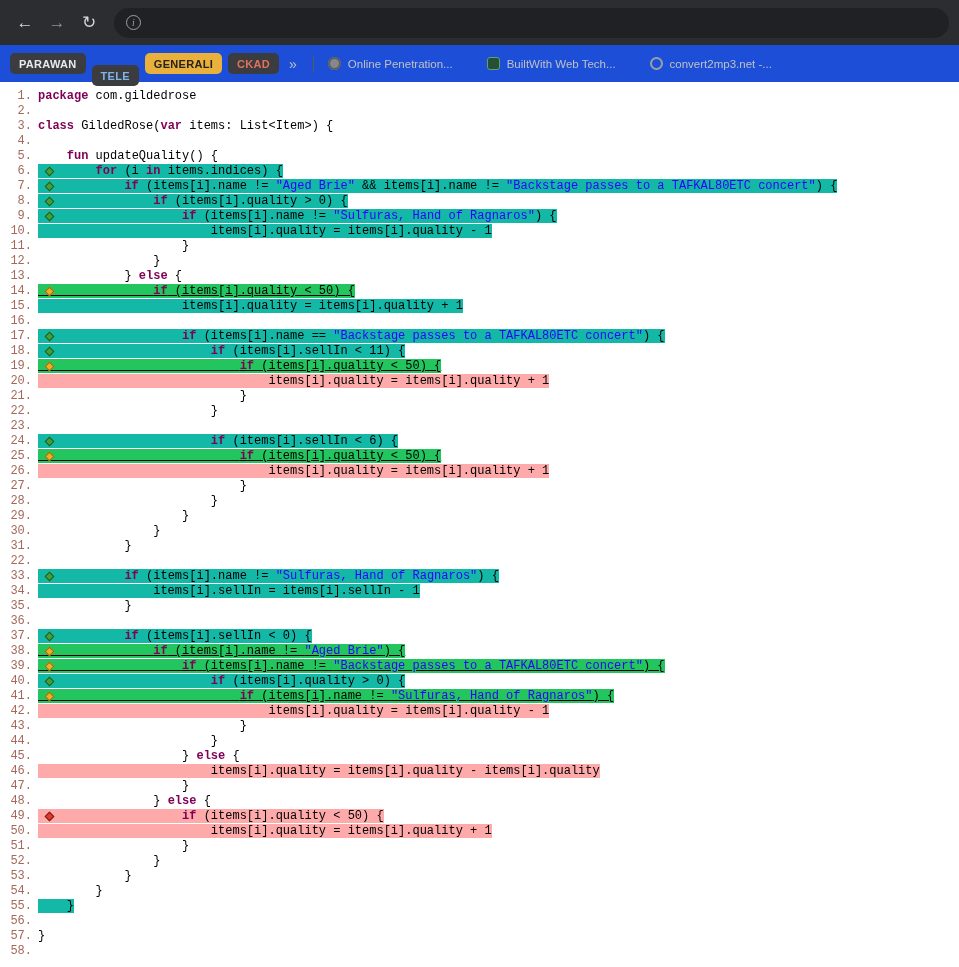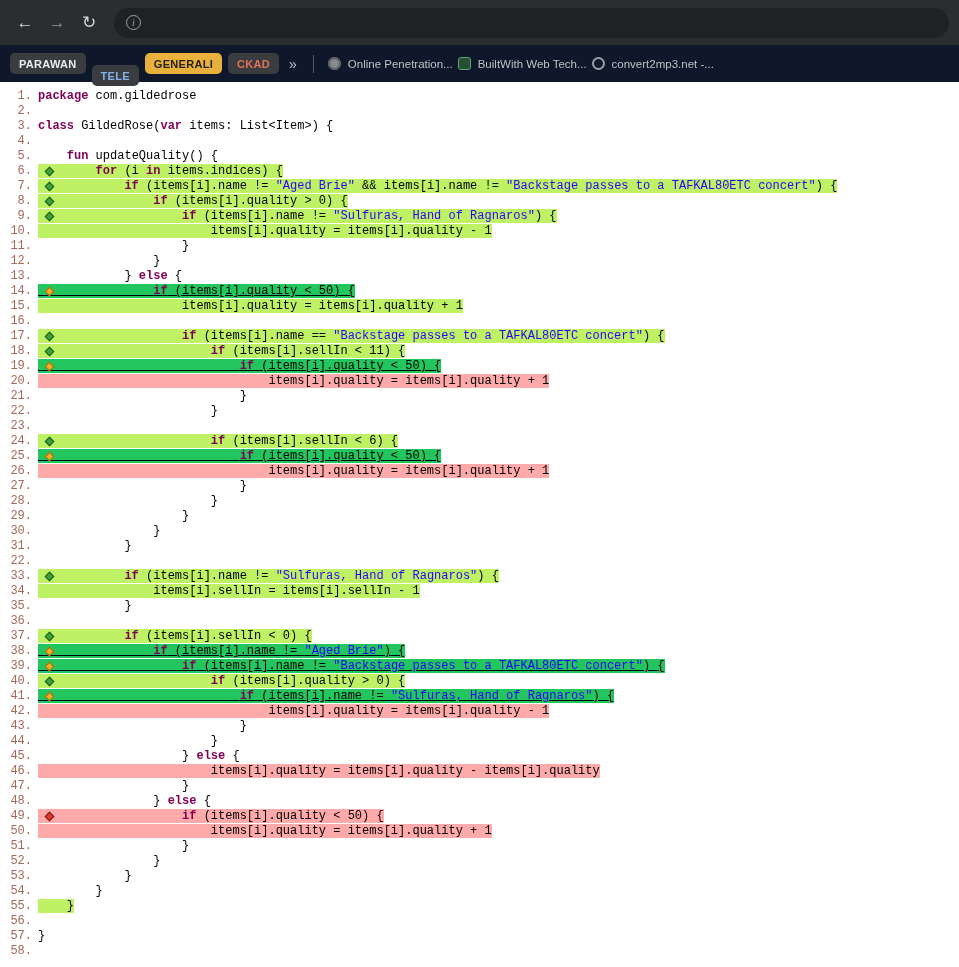--- a/index.html
+++ b/index.html
@@ -14,47 +14,47 @@
              font-size:17px; cursor:pointer; flex:0 0 auto; }
   .nav-btn.dim { color:#8d9094; }
   .omnibox { flex:1 1 auto; height:30px; background:#202124; border-radius:15px;
              margin-left:8px; display:flex; align-items:center; padding:0 12px; gap:9px; }
   .info-icon { width:15px; height:15px; border:1.5px solid #9aa0a6; border-radius:50%;
                color:#9aa0a6; font-size:10px; font-style:italic;
                font-family:"Liberation Serif", serif; display:flex;
                align-items:center; justify-content:center; flex:0 0 auto; }
   .url { color:#dadce0; font-size:13.5px; white-space:nowrap; overflow:hidden; }
 
-  .bookmarks { height:37px; background:#0f172a; display:flex; align-items:center;
+  .bookmarks { height:37px; background:#1d4ed8; display:flex; align-items:center;
                padding:0 10px; }
   .chips { display:flex; align-items:center; gap:6px; }
   .bm-chip { height:21px; border-radius:5px; padding:0 9px; display:flex;
              align-items:center; font-size:11px; font-weight:bold;
              letter-spacing:.3px; cursor:pointer; white-space:nowrap; }
   .chevron { color:#bdc1c6; font-size:14px; padding:0 10px; cursor:pointer; }
   .bm-sep { width:1px; height:18px; background:#57585c; margin:0 6px; }
-  .bm-items { display:flex; align-items:center; gap:5px; margin-left:8px; }
+  .bm-items { display:flex; align-items:center; gap:34px; margin-left:8px; }
   .bm-item { display:flex; align-items:center; gap:7px; color:#bdc1c6;
              font-size:11.5px; cursor:pointer; white-space:nowrap; }
   .bm-icon { flex:0 0 auto; display:inline-block; }
   .globe-icon { width:13px; height:13px; border-radius:50%; background:#85888d;
                 box-shadow:inset 0 0 0 2px #5c5e62; }
   .builtwith-icon { width:13px; height:13px; border-radius:3px; background:#274f36;
                     border:1px solid #5ba374; }
   .convert-icon { width:13px; height:13px; border-radius:50%; border:2px solid #9aa0a6; }
 
   
   .content { background:#fff; height:885px; padding-top:7px; overflow:hidden; }
   .code-line { white-space:pre; font-family:"Liberation Mono","DejaVu Sans Mono",monospace;
                font-size:12px; line-height:15px; height:15px; position:relative;
                color:#000; }
   .ln { display:inline-block; width:38px; text-align:right; padding-right:6px;
         color:#a5685a; }
   .hl { white-space:pre;margin-top:25px; }
-  .fc { background:#bef264; }
+  .fc { background:#14b8a6; }
   .pc { background:#22c55e;text-decoration:underline; }
   .nc { background:#ffaaaa; }
   .k  { font-weight:bold; color:#7f0055; }
   .s  { color:#2a00ff; }
   .diamond { position:absolute; left:46px; top:3.5px; width:7px; height:7px;
              transform:rotate(45deg); }
   .d-g { background:#41a03c; border:1px solid #1f5c1d; }
   .d-y { background:#eeb024; border:1px solid #8f6d10; }
   .d-r { background:#dd3c33; border:1px solid #7e1710; }
 </style>

